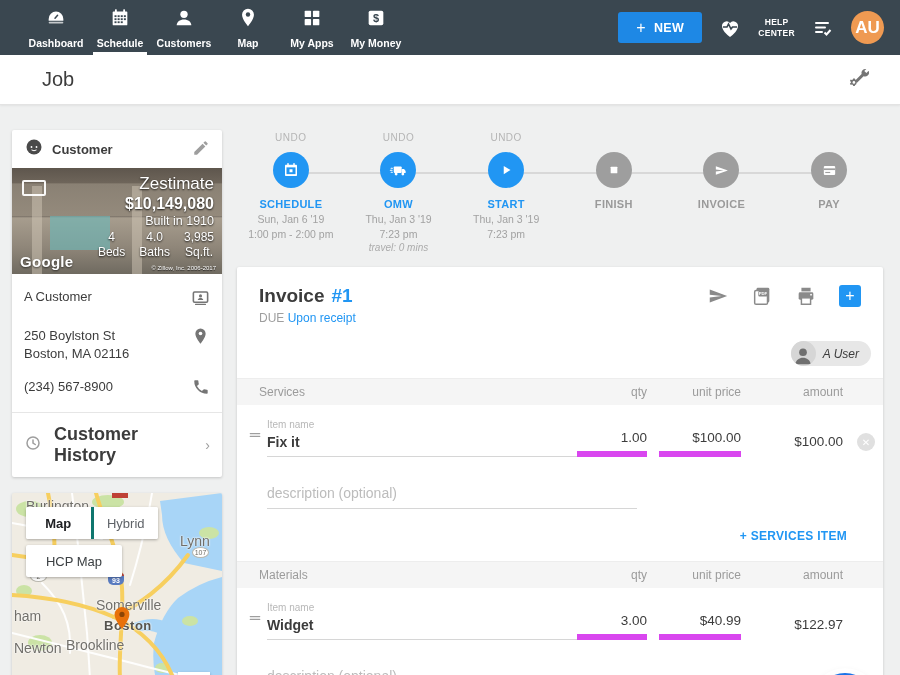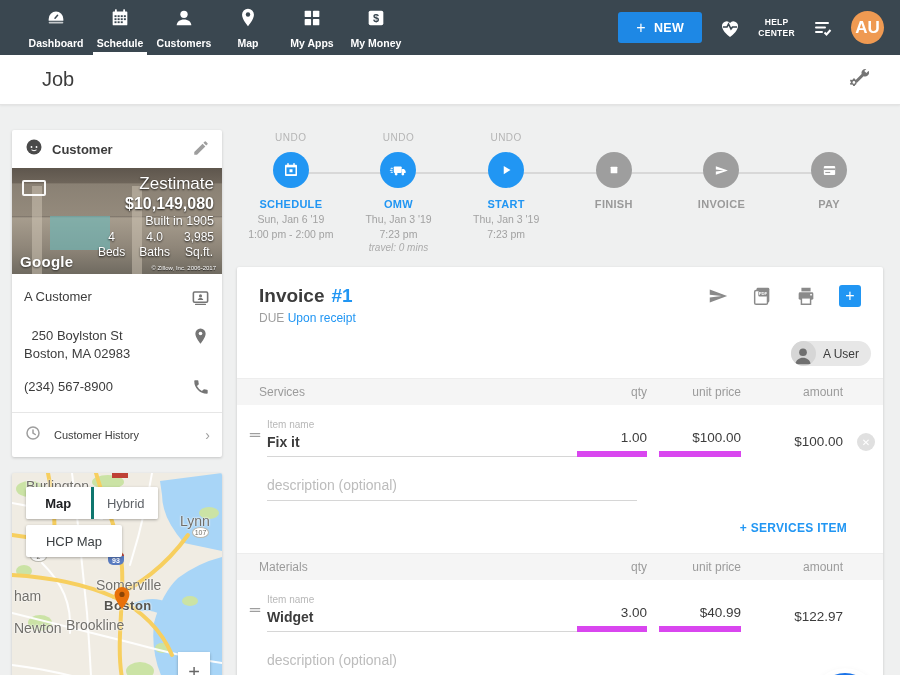--- a/index.html
+++ b/index.html
@@ -44,25 +44,25 @@
   .frame-icon { position:absolute; left:10px; top:12px; width:24px; height:16px; border:2px solid #fff; border-radius:2px; opacity:.95; cursor:pointer; }
   .zest { position:absolute; right:8px; top:6px; text-align:right; color:#fff; text-shadow:0 1px 2px rgba(0,0,0,.85); }
   .zest .z1 { font-size:17px; }
   .zest .z2 { font-size:16px; font-weight:bold; margin:1px 0; }
   .zest .z3 { font-size:12.5px; margin-bottom:2px; }
   .zstats { display:flex; justify-content:flex-end; gap:14px; }
   .zstat { text-align:center; font-size:12px; line-height:1.25; }
   .google-logo { position:absolute; left:8px; bottom:4px; color:#fff; font-size:15px; font-weight:bold; letter-spacing:.3px; text-shadow:0 1px 2px rgba(0,0,0,.6); }
   .zcopy { position:absolute; right:6px; bottom:3px; color:#fff; font-size:6px; text-shadow:0 1px 1px rgba(0,0,0,.8); }
   .cust-rows { padding:6px 12px 0 12px; }
-  .cust-row { display:flex; align-items:flex-start; justify-content:space-between; padding:8px 0;text-align:center; }
+  .cust-row { display:flex; align-items:flex-start; justify-content:space-between; padding:8px 0; }
   .cust-row .txt { font-size:13px; color:#3c3c3c; line-height:1.35; }
   .cust-row .ric { color:#757575; }
   .hist-row { display:flex; align-items:center; gap:12px; border-top:1px solid #e6e6e6; margin-top:4px; padding:11px 12px; cursor:pointer; }
-  .hist-row .hl { flex:1; font-size:11px; font-weight:normal; color:#3c3c3c; }
+  .hist-row .hl { flex:1; font-size:18px; font-weight:bold; color:#3c3c3c; }
   .hist-row .chev { color:#9e9e9e; font-size:14px; }
 
   
   .map-card { margin-top:16px; height:260px; position:relative; overflow:hidden; background:#f0ece3; }
   .map-svg { position:absolute; left:0; top:0; }
   .mlabel { position:absolute; color:#716f6a; font-size:14px; text-shadow:0 0 2px #fff,0 0 2px #fff; white-space:nowrap; }
   .mlabel.big { font-size:13px; color:#55534e; letter-spacing:.5px; font-weight:bold; }
   .shield { position:absolute; background:#fff; border:1px solid #b9b7ae; border-radius:50%; font-size:7px; color:#6f6d66; width:17px; height:11px; display:flex; align-items:center; justify-content:center; }
   .ishield { position:absolute; background:#597bc0; border-radius:3px 3px 5px 5px; color:#fff; font-size:7px; font-weight:bold; width:16px; height:12px; display:flex; align-items:center; justify-content:center; border-top:3px solid #b8453c; }
   .pin { position:absolute; }
@@ -95,40 +95,40 @@
   .inv-head { padding:18px 22px 10px 22px; }
   .inv-title-row { display:flex; align-items:flex-start; }
   .inv-title { font-size:19px; font-weight:bold; color:#3c3c3c; }
   .inv-num { font-size:19px; font-weight:bold; color:#2196f3; margin-left:7px; cursor:pointer; }
   .inv-icons { margin-left:auto; display:flex; align-items:center; gap:22px; }
   .inv-icons .ib { background:none; border:none; color:#8a8a8a; cursor:pointer; display:flex; }
   .add-btn { width:22px; height:22px; background:#2196f3; border:none; border-radius:3px; color:#fff; font-size:16px; line-height:20px; cursor:pointer; }
   .due-row { margin-top:4px; font-size:12px; }
   .due-l { color:#9e9e9e; }
   .due-v { color:#2196f3; cursor:pointer; }
-  .assign-row { display:flex; justify-content:flex-end; padding:6px 12px 12px 0; }
+  .assign-row { display:flex; justify-content:flex-end; padding:6px 12px 12px 0;font-style:italic; }
   .chip { display:flex; align-items:center; background:#e7e7e7; border-radius:13px; height:25px; padding-right:12px; cursor:pointer; }
   .chip .cav { width:25px; height:25px; border-radius:50%; background:#d6d6d6; display:flex; align-items:flex-end; justify-content:center; overflow:hidden; }
   .chip .cname { font-size:12px; color:#3c3c3c; margin-left:7px; }
 
   .sec-band { background:#f5f5f5; border-top:1px solid #ededed; height:27px; display:flex; align-items:center; padding:0 8px 0 22px; font-size:12px; color:#9b9b9b; }
   .sec-band .sn { flex:1; }
   .col-qty { width:70px; text-align:right; }
   .col-price { width:82px; text-align:right; margin-left:12px; }
   .col-amt { width:90px; text-align:right; margin-left:12px; }
   .col-del { width:32px; }
   .item-row { display:flex; align-items:flex-end; padding:0 8px 0 10px; margin-top:14px; }
   .drag { width:20px; color:#9e9e9e; padding-bottom:10px; cursor:grab; }
   .name-cell { flex:1; }
   .mini-label { font-size:10px; color:#b8b8b8; }
   .uinput { width:100%; border:none; border-bottom:1px solid #d6d6d6; font-size:14px; color:#3c3c3c; font-weight:bold; padding:4px 0 6px 0; background:transparent; font-family:inherit; outline:none; }
   .num-input { border:none; border-bottom:6px solid #d946ef; font-size:13.5px; color:#3c3c3c; text-align:right; padding:4px 0 6px 0; background:transparent; width:100%; font-family:inherit; outline:none; }
   .amt-cell { font-size:13.5px; color:#3c3c3c; padding-bottom:8px; }
   .del-btn { width:18px; height:18px; border-radius:50%; background:#e0e0e0; color:#fff; border:none; font-size:10px; line-height:17px; cursor:pointer; margin-left:14px; margin-bottom:6px; }
-  .desc-row { display:flex; padding:0 8px 0 30px; margin-top:16px; }
+  .desc-row { display:flex; padding:0 8px 0 30px; margin-top:24px; }
   .desc-input { width:370px; border:none; border-bottom:1px solid #d6d6d6; font-size:14px; color:#555; padding:4px 0 7px 0; background:transparent; font-family:inherit; outline:none; }
   .desc-input::placeholder { color:#bcbcbc; }
   .add-item-row { display:flex; justify-content:flex-end; padding:20px 36px 18px 0;align-items:flex-end; }
   .add-link { background:none; border:none; color:#2196f3; font-size:12px; font-weight:bold; letter-spacing:.3px; cursor:pointer; font-family:inherit; }
 
   
   .chat-fab { position:absolute; left:816px; top:568px; width:58px; height:58px; border-radius:50%; background:#1a73e8; border:none; box-shadow:0 0 0 5px rgba(255,255,255,.9), 0 2px 8px rgba(0,0,0,.35); cursor:pointer; display:flex; align-items:center; justify-content:center; z-index:50; }
 </style>
 </head>
 <body>
@@ -249,21 +249,21 @@
             </svg></button>
       </div>
       <div class="photo">
         <div class="col1"></div>
         <div class="col2"></div>
         <div class="win"></div>
         <div class="frame-icon"></div>
         <div class="zest">
           <div class="z1">Zestimate</div>
           <div class="z2">$10,149,080</div>
-          <div class="z3">Built in 1905</div>
+          <div class="z3">Built in 1910</div>
           <div class="zstats">
             <div class="zstat">
                 <div>4</div>
                 <div>Beds</div>
               </div>
             <div class="zstat">
                 <div>4.0</div>
                 <div>Baths</div>
               </div>
             <div class="zstat">
@@ -281,21 +281,21 @@
           <span class="ric"><svg viewBox="0 0 24 24" width="19" height="19" fill="currentColor">
                 <rect x="3" y="5" width="18" height="13" rx="1.5" fill="none" stroke="currentColor" stroke-width="2"></rect>
                 <circle cx="12" cy="10" r="2"></circle>
                 <path d="M8.5 15c.5-1.6 1.9-2.3 3.5-2.3s3 .7 3.5 2.3z"></path>
                 <rect x="5" y="20" width="14" height="1.6" rx=".8"></rect>
               </svg></span>
         </div>
         <div class="cust-row">
           <span class="txt">
               <div>250 Boylston St</div>
-              <div>Boston, MA 02983</div>
+              <div>Boston, MA 02116</div>
             </span>
           <span class="ric"><svg viewBox="0 0 24 24" width="19" height="19" fill="currentColor">
                 <path d="M12 2a6.5 6.5 0 0 0-6.5 6.5C5.5 13.5 12 21 12 21s6.5-7.5 6.5-12.5A6.5 6.5 0 0 0 12 2z"></path>
                 <circle cx="12" cy="8.2" r="2.3" fill="#fff"></circle>
               </svg></span>
         </div>
         <div class="cust-row">
           <span class="txt">(234) 567-8900</span>
           <span class="ric"><svg viewBox="0 0 24 24" width="18" height="18" fill="currentColor">
                 <path d="M6.6 10.8a15 15 0 0 0 6.6 6.6l2.2-2.2a1 1 0 0 1 1-.24 11 11 0 0 0 3.5.56 1 1 0 0 1 1 1V20a1 1 0 0 1-1 1A17 17 0 0 1 3 4a1 1 0 0 1 1-1h3.5a1 1 0 0 1 1 1 11 11 0 0 0 .56 3.5 1 1 0 0 1-.25 1z"></path>

